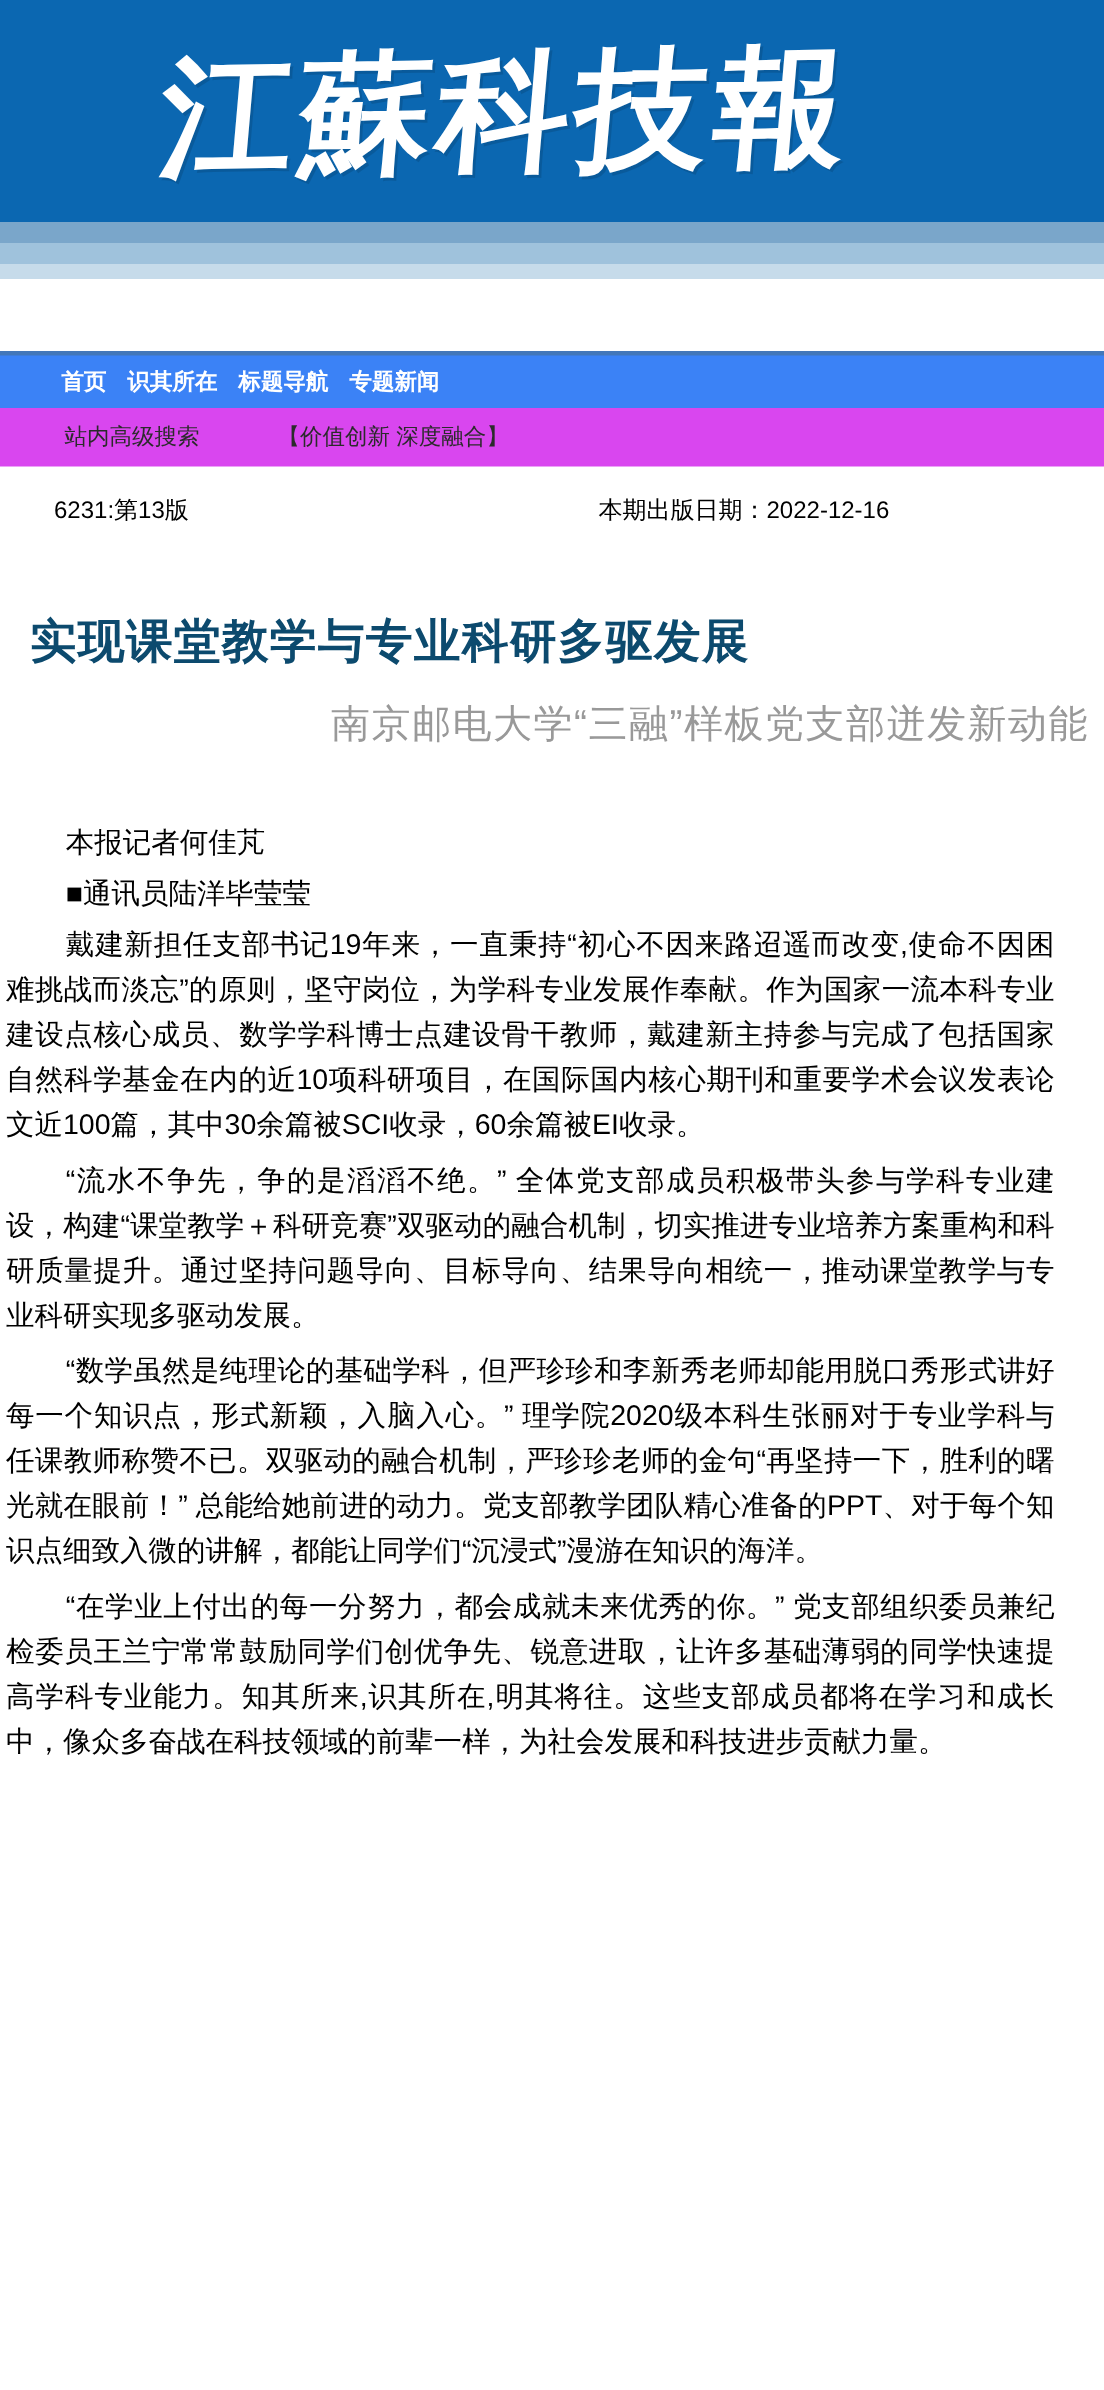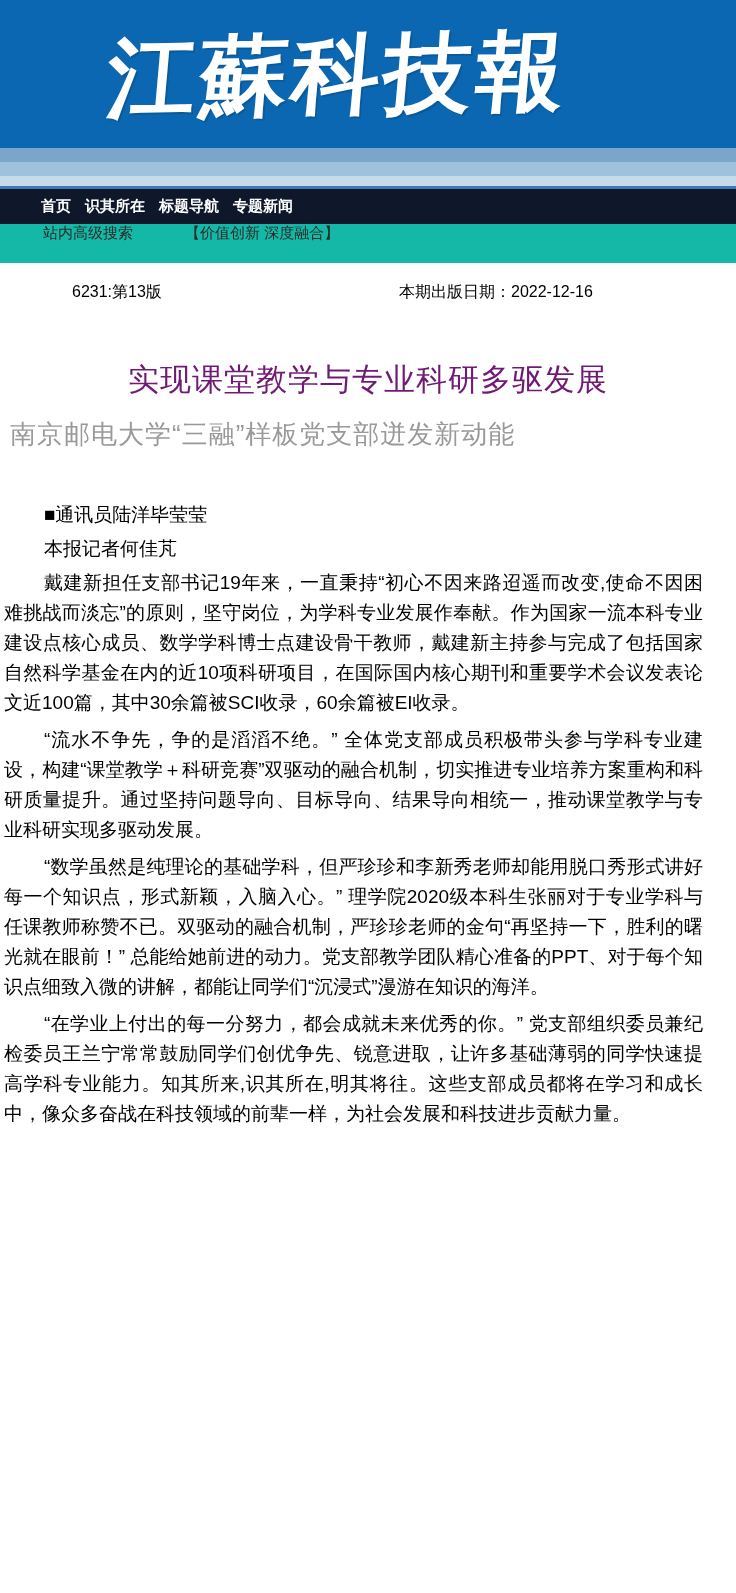--- a/index.html
+++ b/index.html
@@ -33,70 +33,70 @@
     text-shadow: 2px 2px 0 rgba(0,0,0,0.12);
   }
 
   
   .grad-1 { height: 14px; background: #7AA6CA; }
   .grad-2 { height: 14px; background: #9FC2DC; }
   .grad-3 { height: 10px; background: #C6DBEA; }
 
   
   .navbar {
-    background: #0f172a;
+    background: #3b82f6;
     border-top: 3px solid #4377B9;
     height: 38px;
     display: flex;
     align-items: center;
     padding-left: 41px;
+    margin-top: 48px;
   }
   .navbar a {
     color: #ffffff;
     font-size: 15px;
     font-weight: bold;
     text-decoration: none;
     margin-right: 14px;
     cursor: pointer;
   }
 
   
   .subnav {
-    background: #14b8a6;
+    background: #d946ef;
     height: 39px;
     display: flex;
-    align-items: flex-start;
+    align-items: center;
     font-size: 15px;
     color: #2b2b2b;
   }
   .subnav .search-link { margin-left: 43px; cursor: pointer; }
   .subnav .slogan-link { margin-left: 52px; cursor: pointer; }
 
   
   .issue-row {
     position: relative;
     height: 56px;
     font-size: 16px;
     color: #000;
   }
-  .issue-number { position: absolute; left: 36px; top: 19px; margin-left: 36px; }
+  .issue-number { position: absolute; left: 36px; top: 19px; }
   .issue-date   { position: absolute; left: 399px; top: 19px; }
 
   
   .article-title {
     margin: 40px 20px 0 20px;
-    text-align: center;
     font-size: 31px;
-    font-weight: normal;
-    color: #701a75;
+    font-weight: bold;
+    color: #0c4a6e;
     letter-spacing: 1px;
   }
   .article-subtitle {
     margin: 16px 10px 0 10px;
-    text-align: left;
+    text-align: right;
     font-size: 26px;
     font-weight: normal;
     color: #999999;
     letter-spacing: 1px;
   }
 
   .article-body {
     margin-top: 48px;
     padding: 0 33px 40px 4px;
     font-size: 19px;
@@ -137,22 +137,22 @@
 
   <div class="issue-row">
     <span class="issue-number">6231:第13版</span>
     <span class="issue-date">本期出版日期：2022-12-16</span>
   </div>
 
   <h1 class="article-title">实现课堂教学与专业科研多驱发展</h1>
   <h2 class="article-subtitle">南京邮电大学“三融”样板党支部迸发新动能</h2>
 
   <div class="article-body">
+    <p class="byline">本报记者何佳芃</p>
     <p class="byline">■通讯员陆洋毕莹莹</p>
-    <p class="byline">本报记者何佳芃</p>
 
     <p>戴建新担任支部书记19年来，一直秉持“初心不因来路迢遥而改变,使命不因困难挑战而淡忘”的原则，坚守岗位，为学科专业发展作奉献。作为国家一流本科专业建设点核心成员、数学学科博士点建设骨干教师，戴建新主持参与完成了包括国家自然科学基金在内的近10项科研项目，在国际国内核心期刊和重要学术会议发表论文近100篇，其中30余篇被SCI收录，60余篇被EI收录。</p>
     <p>“流水不争先，争的是滔滔不绝。” 全体党支部成员积极带头参与学科专业建设，构建“课堂教学＋科研竞赛”双驱动的融合机制，切实推进专业培养方案重构和科研质量提升。通过坚持问题导向、目标导向、结果导向相统一，推动课堂教学与专业科研实现多驱动发展。</p>
     <p>“数学虽然是纯理论的基础学科，但严珍珍和李新秀老师却能用脱口秀形式讲好每一个知识点，形式新颖，入脑入心。” 理学院2020级本科生张丽对于专业学科与任课教师称赞不已。双驱动的融合机制，严珍珍老师的金句“再坚持一下，胜利的曙光就在眼前！” 总能给她前进的动力。党支部教学团队精心准备的PPT、对于每个知识点细致入微的讲解，都能让同学们“沉浸式”漫游在知识的海洋。</p>
     <p>“在学业上付出的每一分努力，都会成就未来优秀的你。” 党支部组织委员兼纪检委员王兰宁常常鼓励同学们创优争先、锐意进取，让许多基础薄弱的同学快速提高学科专业能力。知其所来,识其所在,明其将往。这些支部成员都将在学习和成长中，像众多奋战在科技领域的前辈一样，为社会发展和科技进步贡献力量。</p>
   </div>
 
 </div>
 
 </body></html>

